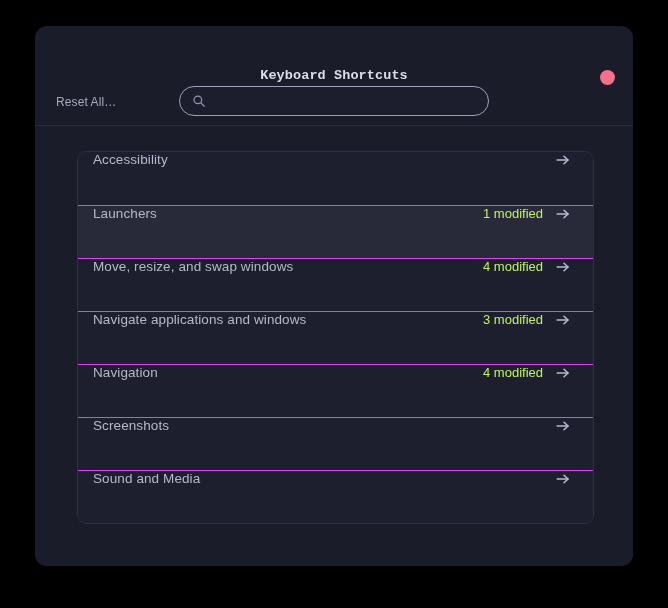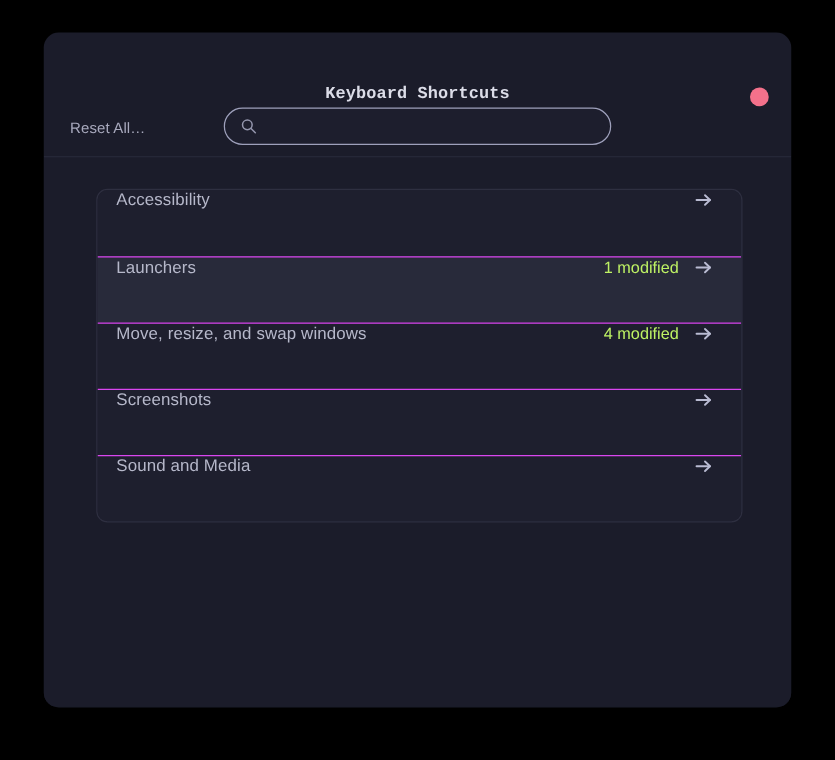--- a/index.html
+++ b/index.html
@@ -213,20 +213,36 @@
         </div>
         <div class="row">
           <span class="row-label">Move, resize, and swap windows</span>
           <span class="row-modified">4 modified</span>
           <svg class="row-arrow" viewBox="0 0 16 16" fill="none" stroke="#b9bbd2" stroke-width="1.5" stroke-linecap="round" stroke-linejoin="round">
             <line x1="2.2" y1="8" x2="13" y2="8"></line>
             <polyline points="9,4.2 13,8 9,11.8"></polyline>
           </svg>
         </div>
         <div class="row">
+          <span class="row-label">Navigate applications and windows</span>
+          <span class="row-modified">3 modified</span>
+          <svg class="row-arrow" viewBox="0 0 16 16" fill="none" stroke="#b9bbd2" stroke-width="1.5" stroke-linecap="round" stroke-linejoin="round">
+            <line x1="2.2" y1="8" x2="13" y2="8"></line>
+            <polyline points="9,4.2 13,8 9,11.8"></polyline>
+          </svg>
+        </div>
+        <div class="row">
+          <span class="row-label">Navigation</span>
+          <span class="row-modified">4 modified</span>
+          <svg class="row-arrow" viewBox="0 0 16 16" fill="none" stroke="#b9bbd2" stroke-width="1.5" stroke-linecap="round" stroke-linejoin="round">
+            <line x1="2.2" y1="8" x2="13" y2="8"></line>
+            <polyline points="9,4.2 13,8 9,11.8"></polyline>
+          </svg>
+        </div>
+        <div class="row">
           <span class="row-label">Screenshots</span>
           <span class="row-modified"></span>
           <svg class="row-arrow" viewBox="0 0 16 16" fill="none" stroke="#b9bbd2" stroke-width="1.5" stroke-linecap="round" stroke-linejoin="round">
             <line x1="2.2" y1="8" x2="13" y2="8"></line>
             <polyline points="9,4.2 13,8 9,11.8"></polyline>
           </svg>
         </div>
         <div class="row">
           <span class="row-label">Sound and Media</span>
           <span class="row-modified"></span>

